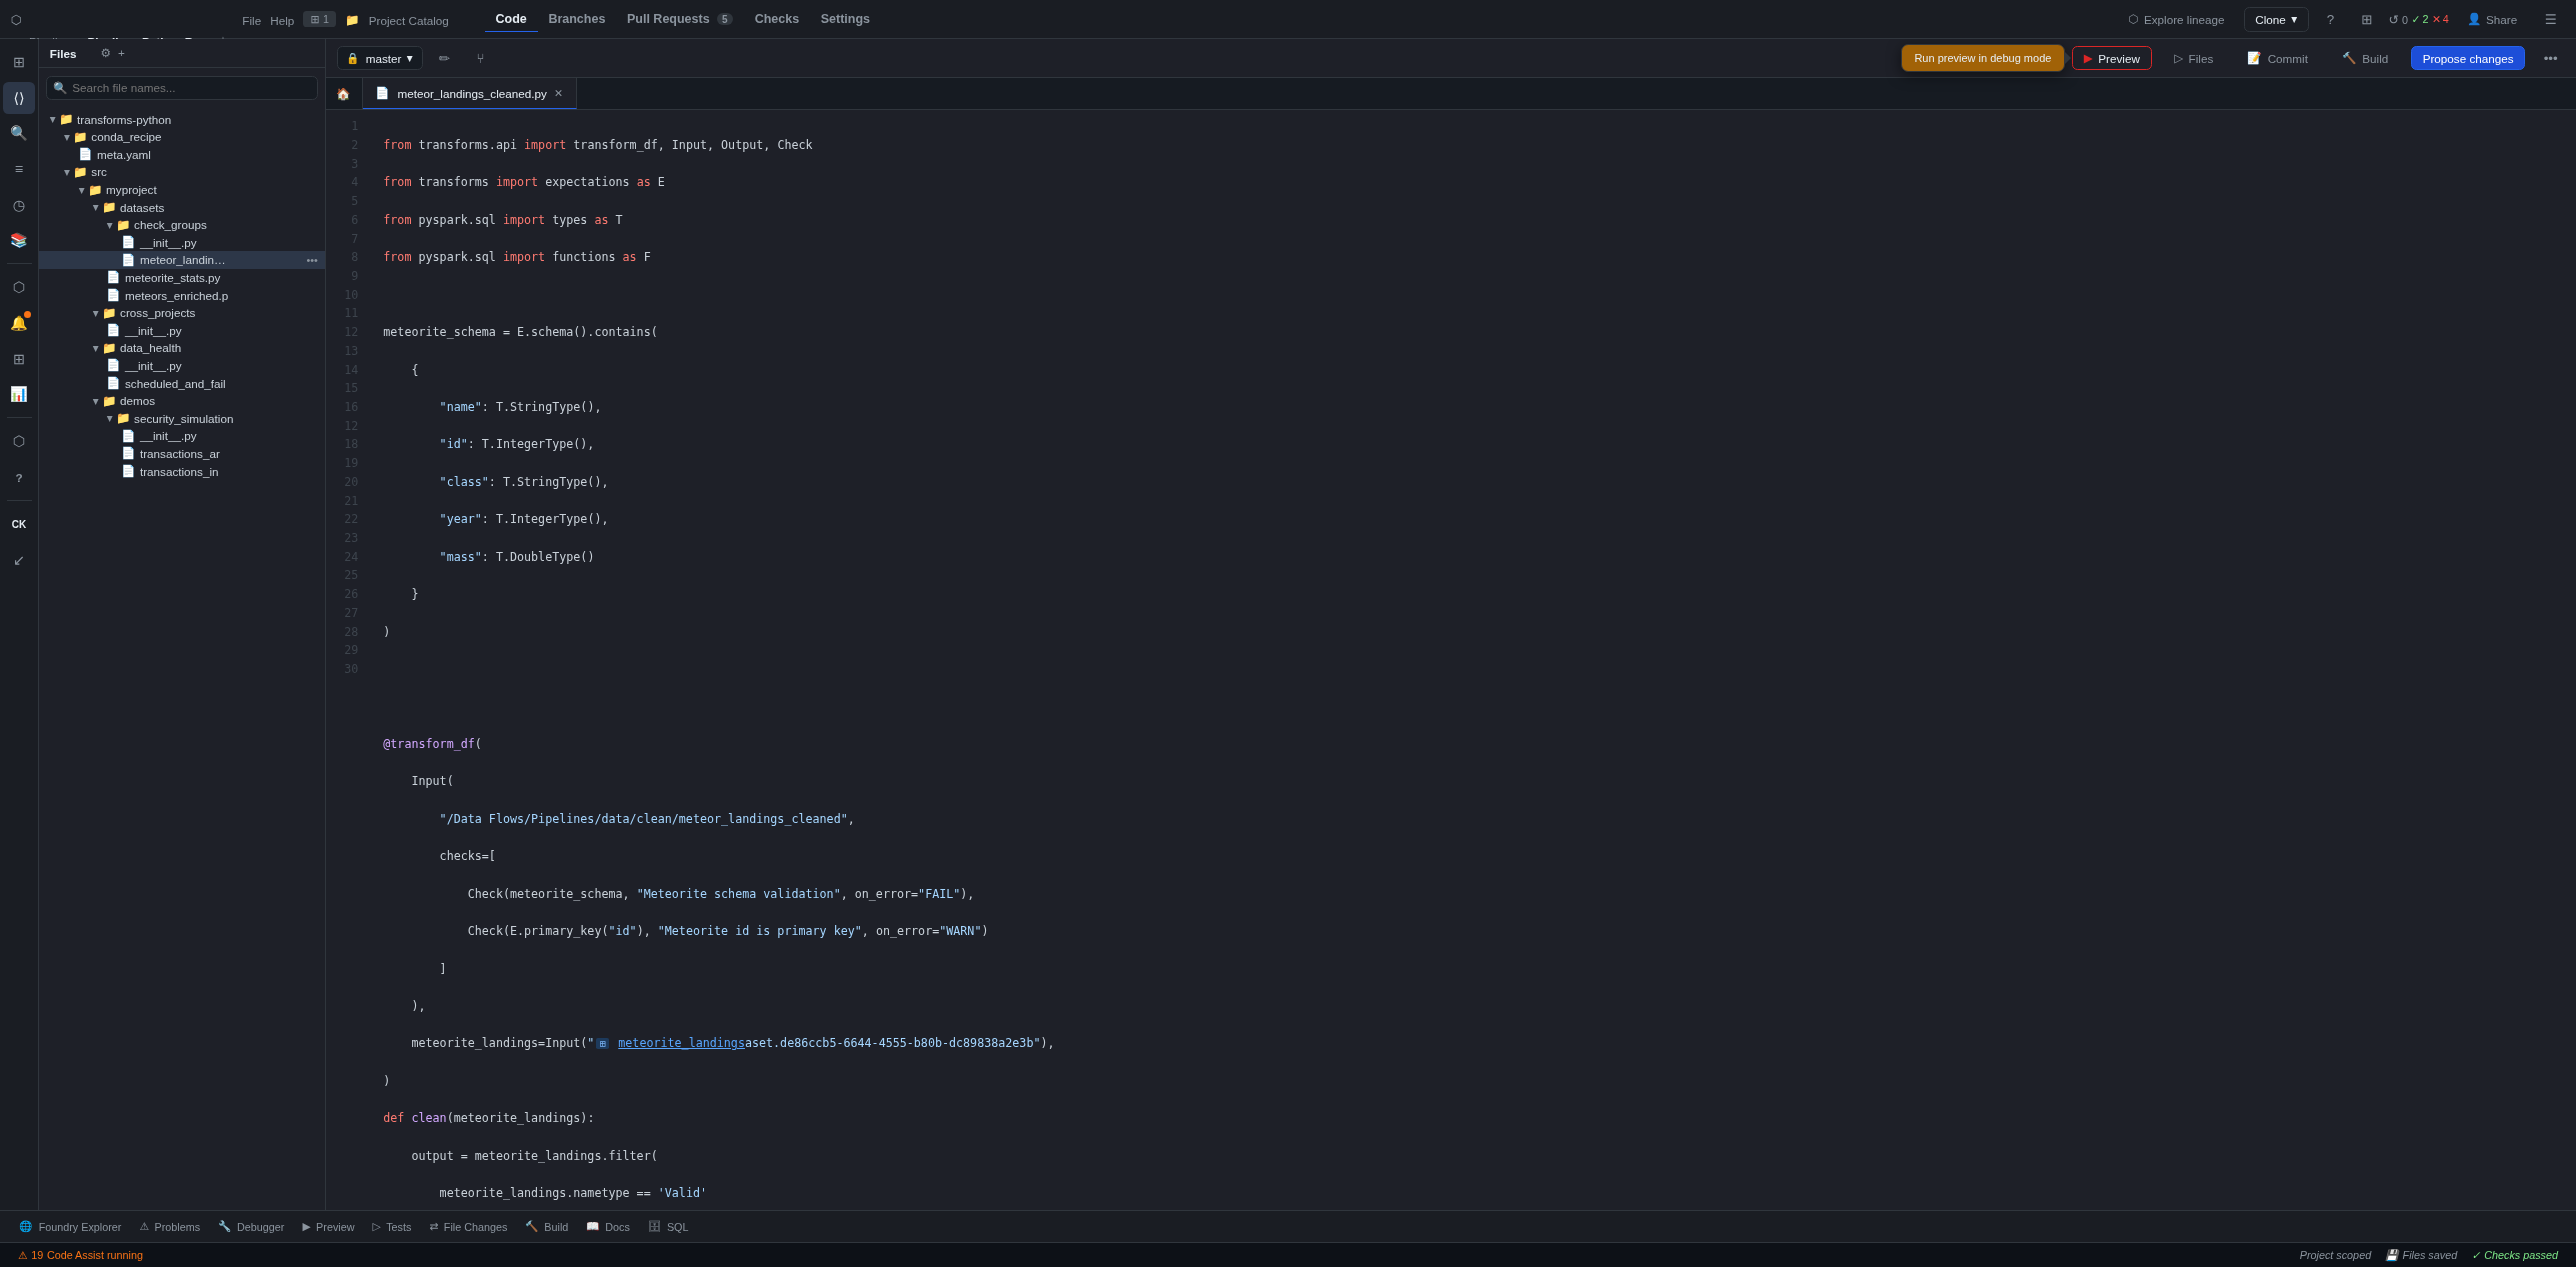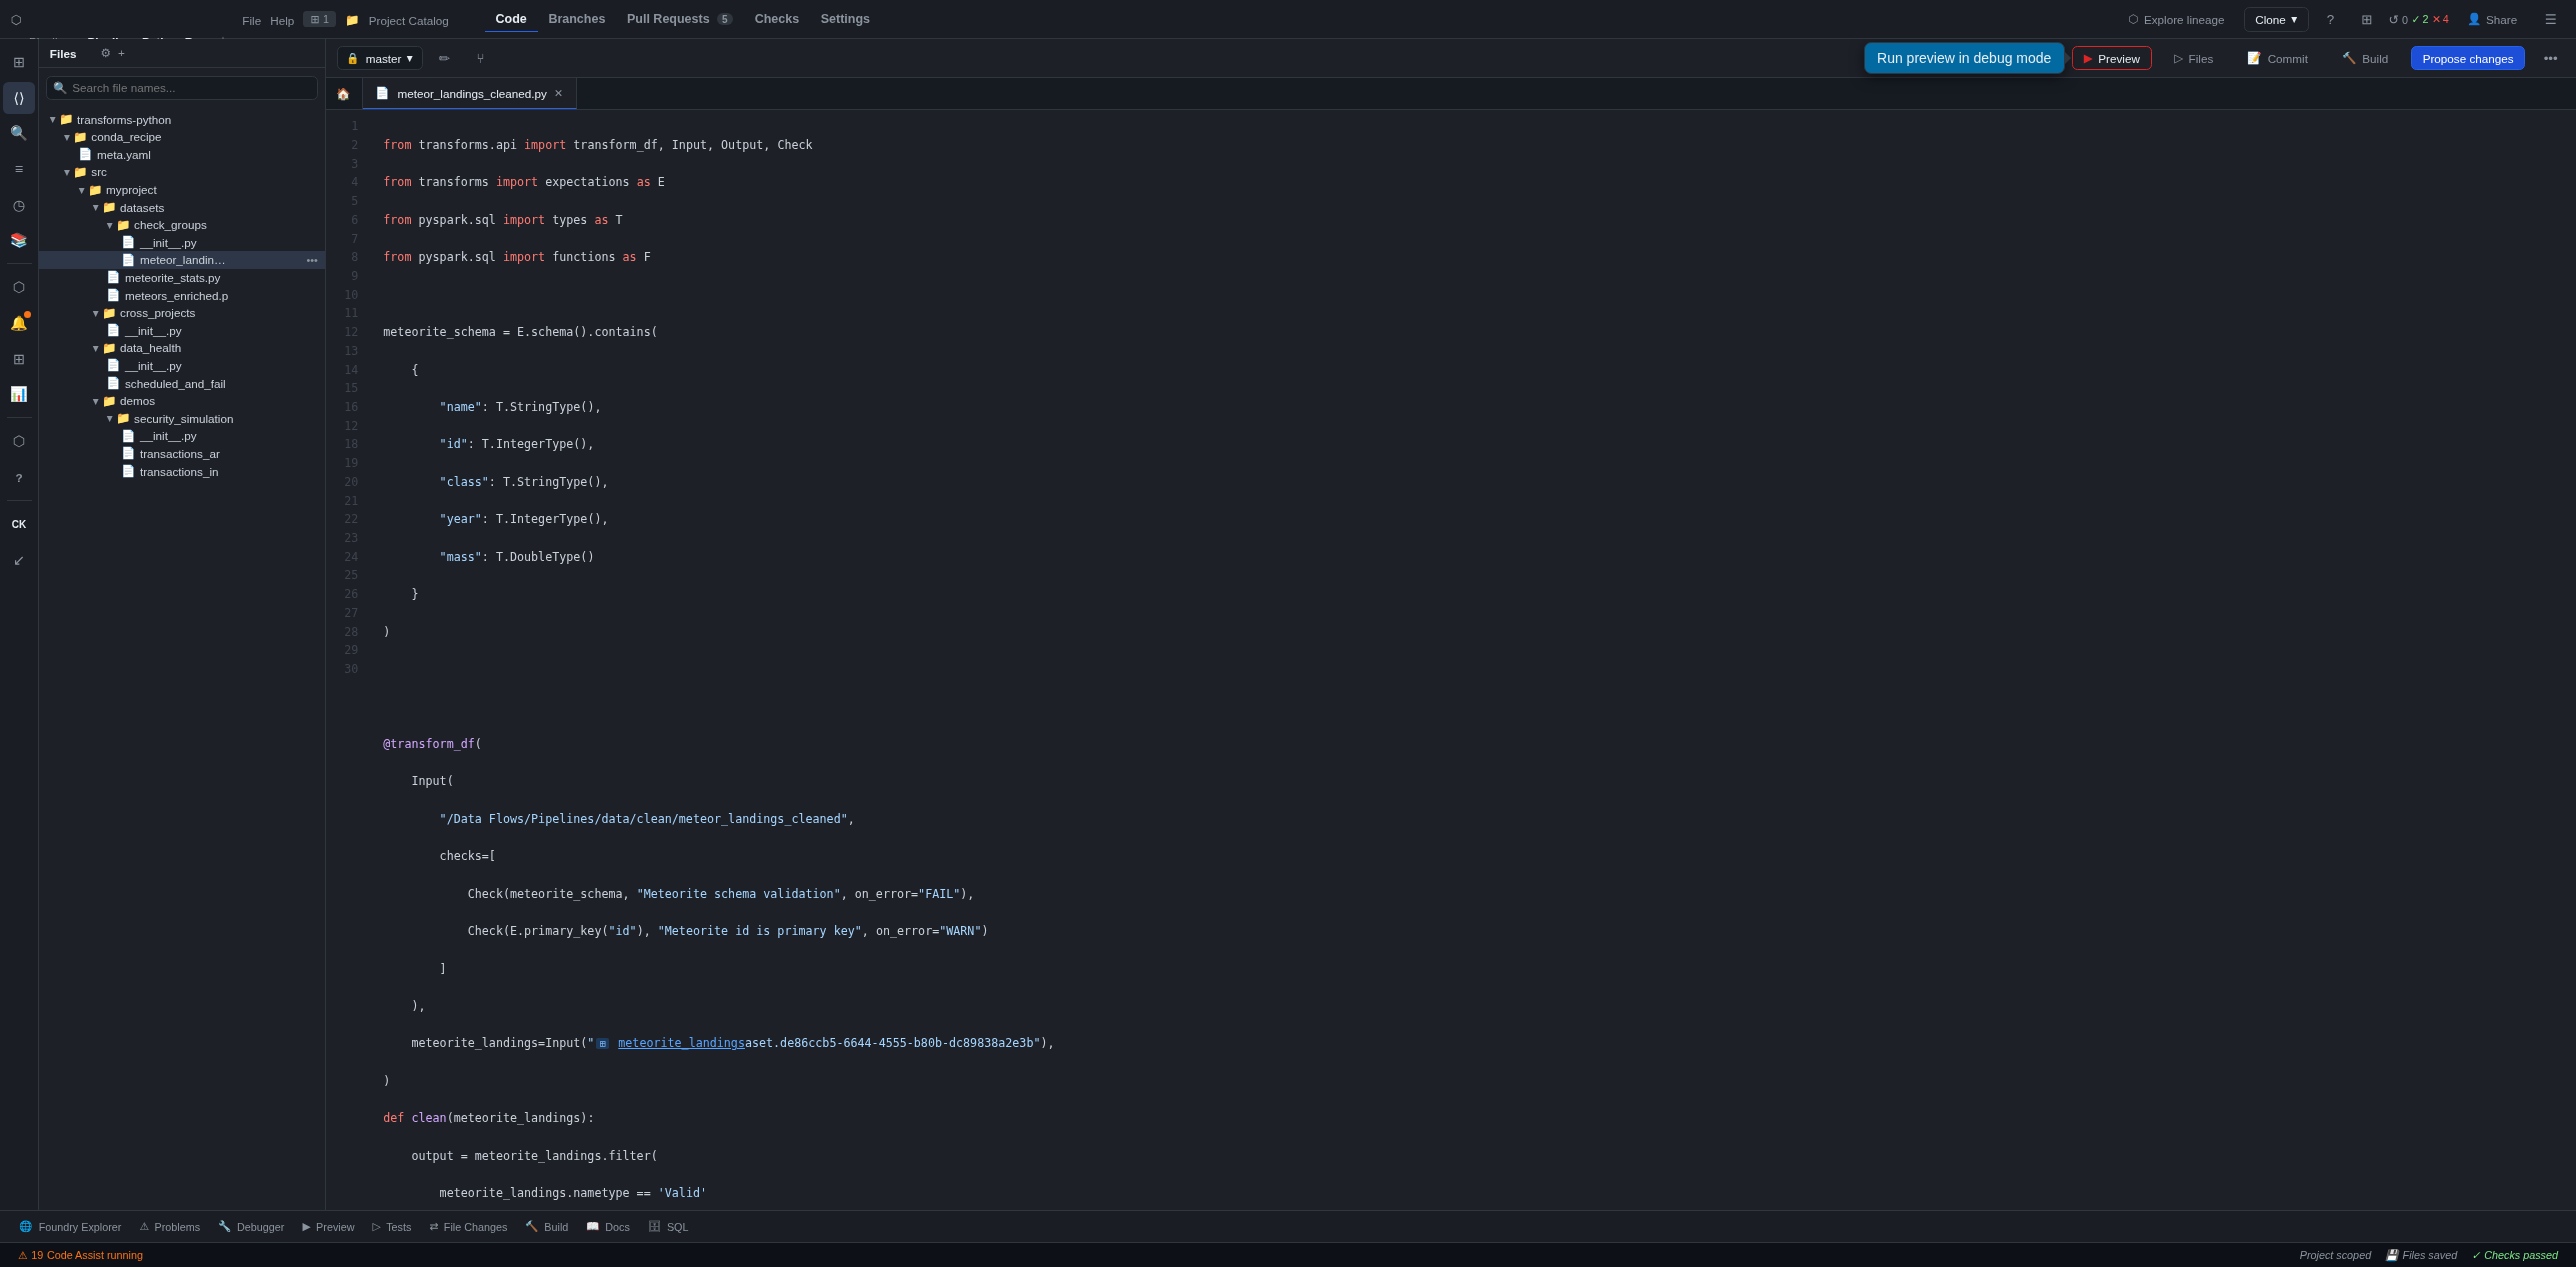--- a/index.html
+++ b/index.html
@@ -28,21 +28,21 @@
     .btn { display: flex; align-items: center; gap: 5.4px; padding: 4.5px 10.8px; border-radius: 5.4px; cursor: pointer; font-size: 11.7px; border: 0.9px solid transparent; }
     .btn-ghost { background: transparent; color: #8b949e; border-color: transparent; }
     .btn-primary { background: #1d4ed8; color: #fff; border-color: #2563eb; }
     .btn-outline { background: transparent; color: #e6edf3; border-color: #30363d; }
     .btn-preview { background: transparent; color: #e6edf3; border: 1.8px solid #dc2626; border-radius: 5.4px; padding: 3.6px 10.8px; }
 
     
     .editor-toolbar { display: flex; align-items: center; background: #1e2028; border-bottom: 0.9px solid #30363d; padding: 0 10.8px; height: 39px; gap: 7.2px; flex-shrink: 0; }
     .branch-selector { display: flex; align-items: center; gap: 5.4px; background: #161b22; border: 0.9px solid #30363d; border-radius: 5.4px; padding: 3.6px 9px; cursor: pointer; color: #e6edf3; font-size: 11.7px; }
     .toolbar-spacer { flex: 1; }
-    .tooltip-popup { background: #0369a1; border: 0.9px solid #30363d; border-radius: 7.2px; padding: 7.2px 12.5px; color: #e6edf3; font-size: 14px; white-space: nowrap; box-shadow: 0 3.6px 14.3px rgba(0,0,0,0.5); position: relative; }
+    .tooltip-popup { background: #a16207; border: 0.9px solid #30363d; border-radius: 7.2px; padding: 7.2px 12.5px; color: #e6edf3; font-size: 11px; white-space: nowrap; box-shadow: 0 3.6px 14.3px rgba(0,0,0,0.5); position: relative; }
     .tooltip-popup::after { content: ''; position: absolute; right: -7.2px; top: 50%; transform: translateY(-50%); border: 7.2px solid transparent; border-left-color: #30363d; border-right: 0; }
 
     
     .file-panel-header { display: flex; align-items: center; justify-content: flex-start; padding: 7.2px 10.8px; border-bottom: 0.9px solid #30363d; gap: 24px; }
     .file-panel-title { color: #e6edf3; font-weight: 600; font-size: 11.7px; }
     .file-search { margin: 7.2px; }
     .file-search input { width: 100%; background: #161b22; border: 0.9px solid #30363d; border-radius: 5.4px; padding: 4.5px 9px 4.5px 25px; color: #e6edf3; font-size: 11.7px; outline: none; }
     .file-search-wrapper { position: relative; }
     .file-search-wrapper .search-icon { position: absolute; left: 7.2px; top: 50%; transform: translateY(-50%); color: #8b949e; font-size: 11.7px; }
     .file-tree { flex: 1; overflow-y: auto; padding: 3.6px 0; }

